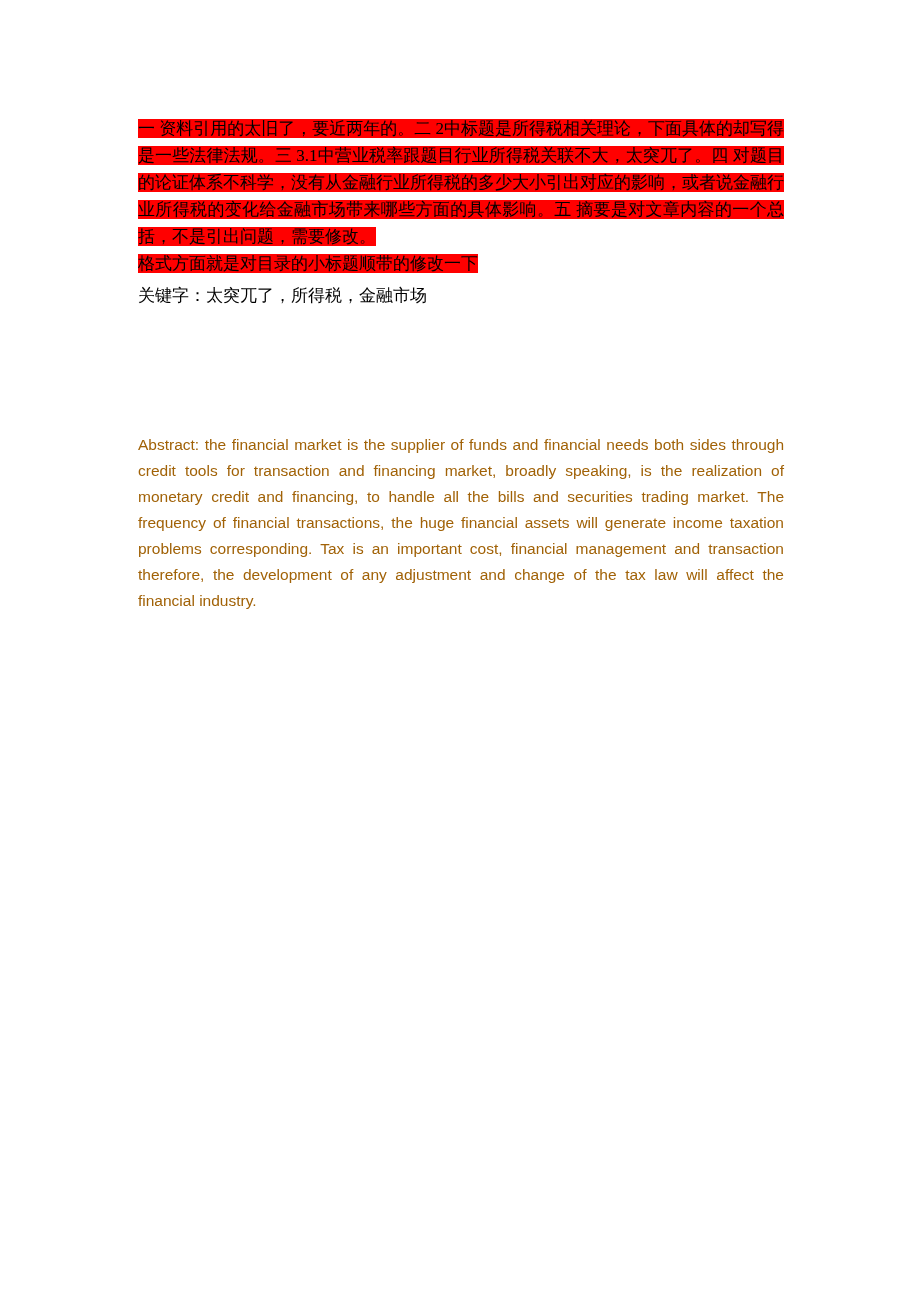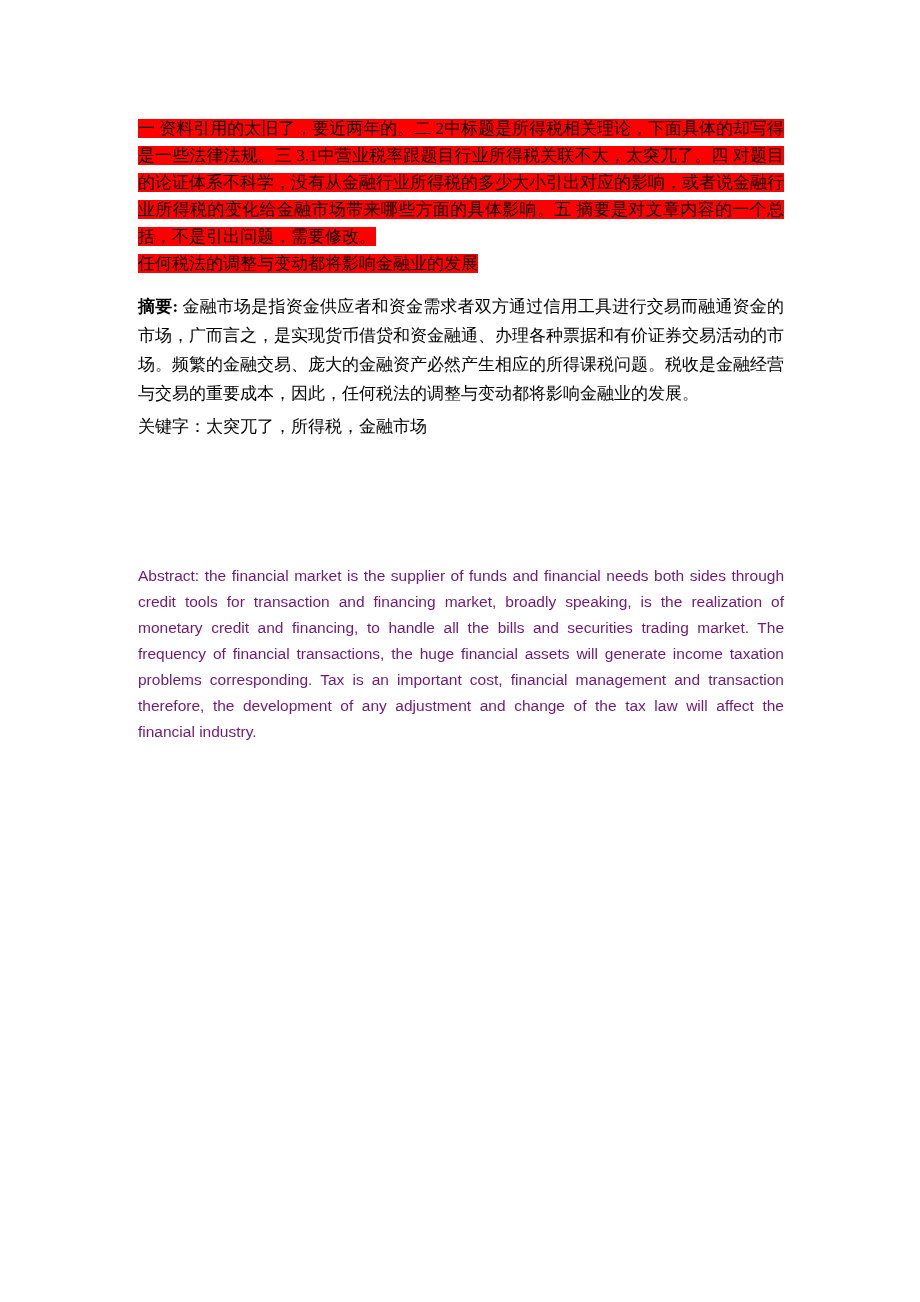--- a/index.html
+++ b/index.html
@@ -64,43 +64,42 @@
     font-size: 17px;
     line-height: 29px;
     color: #000000;
   }
   
   .abstract-en {
     margin: 122px 0 0 0;
     font-family: "Liberation Sans", "DejaVu Sans", sans-serif;
     font-size: 15.5px;
     line-height: 26px;
-    color: #701a75;
+    color: #a16207;
     text-align: justify;
   }
   .keywords-en {
     margin: 12px 0 0 0;
     font-family: "Liberation Sans", "DejaVu Sans", sans-serif;
     font-size: 15.5px;
     line-height: 26px;
     color: #1a1a1a;
   }
 </style>
 </head>
 <body>
 
 <div class="page">
   <div class="content">
 
     <p class="comments"><span class="hl">一 资料引用的太旧了，要近两年的。二 2中标题是所得税相关理论，下面具体的却写得是一些法律法规。三 3.1中营业税率跟题目行业所得税关联不大，太突兀了。四 对题目的论证体系不科学，没有从金融行业所得税的多少大小引出对应的影响，或者说金融行业所得税的变化给金融市场带来哪些方面的具体影响。五 摘要是对文章内容的一个总括，不是引出问题，需要修改。</span></p>
 
-    <p class="comments"><span class="hl">任何税法的调整与变动都将影响金融业的发展</span></p>
+    <p class="comments"><span class="hl">格式方面就是对目录的小标题顺带的修改一下</span></p>
 
 
-    <p class="abstract-cn"><span class="label">摘要:</span><span> 金融市场是指资金供应者和资金需求者双方通过信用工具进行交易而融通资金的市场，广而言之，是实现货币借贷和资金融通、办理各种票据和有价证券交易活动的市场。频繁的金融交易、庞大的金融资产必然产生相应的所得课税问题。税收是金融经营与交易的重要成本，因此，任何税法的调整与变动都将影响金融业的发展。</span></p>
 
     <p class="keywords-cn">关键字：太突兀了，所得税，金融市场</p>
 
     <p class="abstract-en">Abstract: the financial market is the supplier of funds and financial needs both sides through credit tools for transaction and financing market, broadly speaking, is the realization of monetary credit and financing, to handle all the bills and securities trading market. The frequency of financial transactions, the huge financial assets will generate income taxation problems corresponding. Tax is an important cost, financial management and transaction therefore, the development of any adjustment and change of the tax law will affect the financial industry.</p>
 
 
   </div>
 </div>
 
 </body></html>

